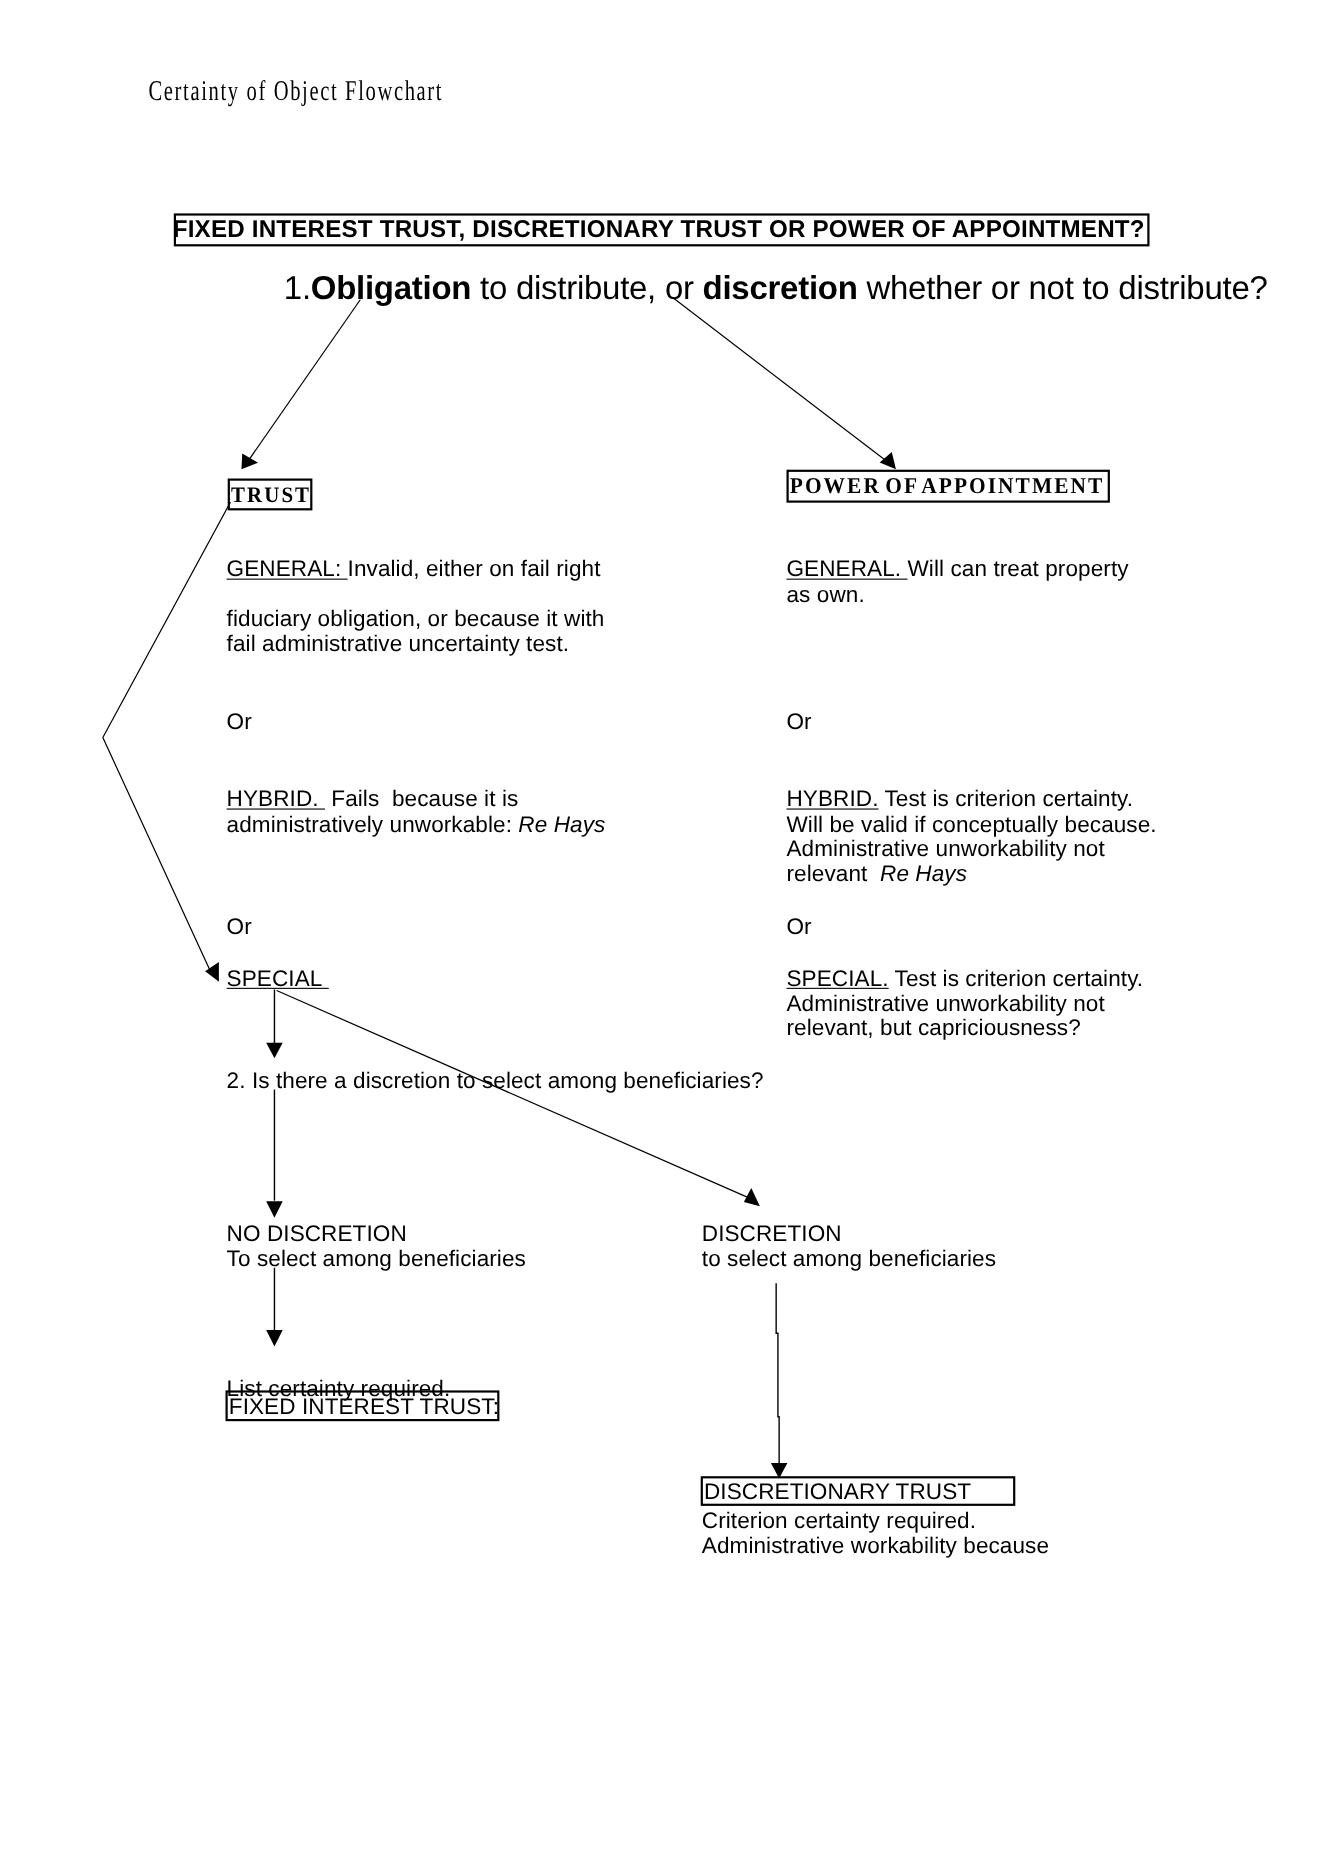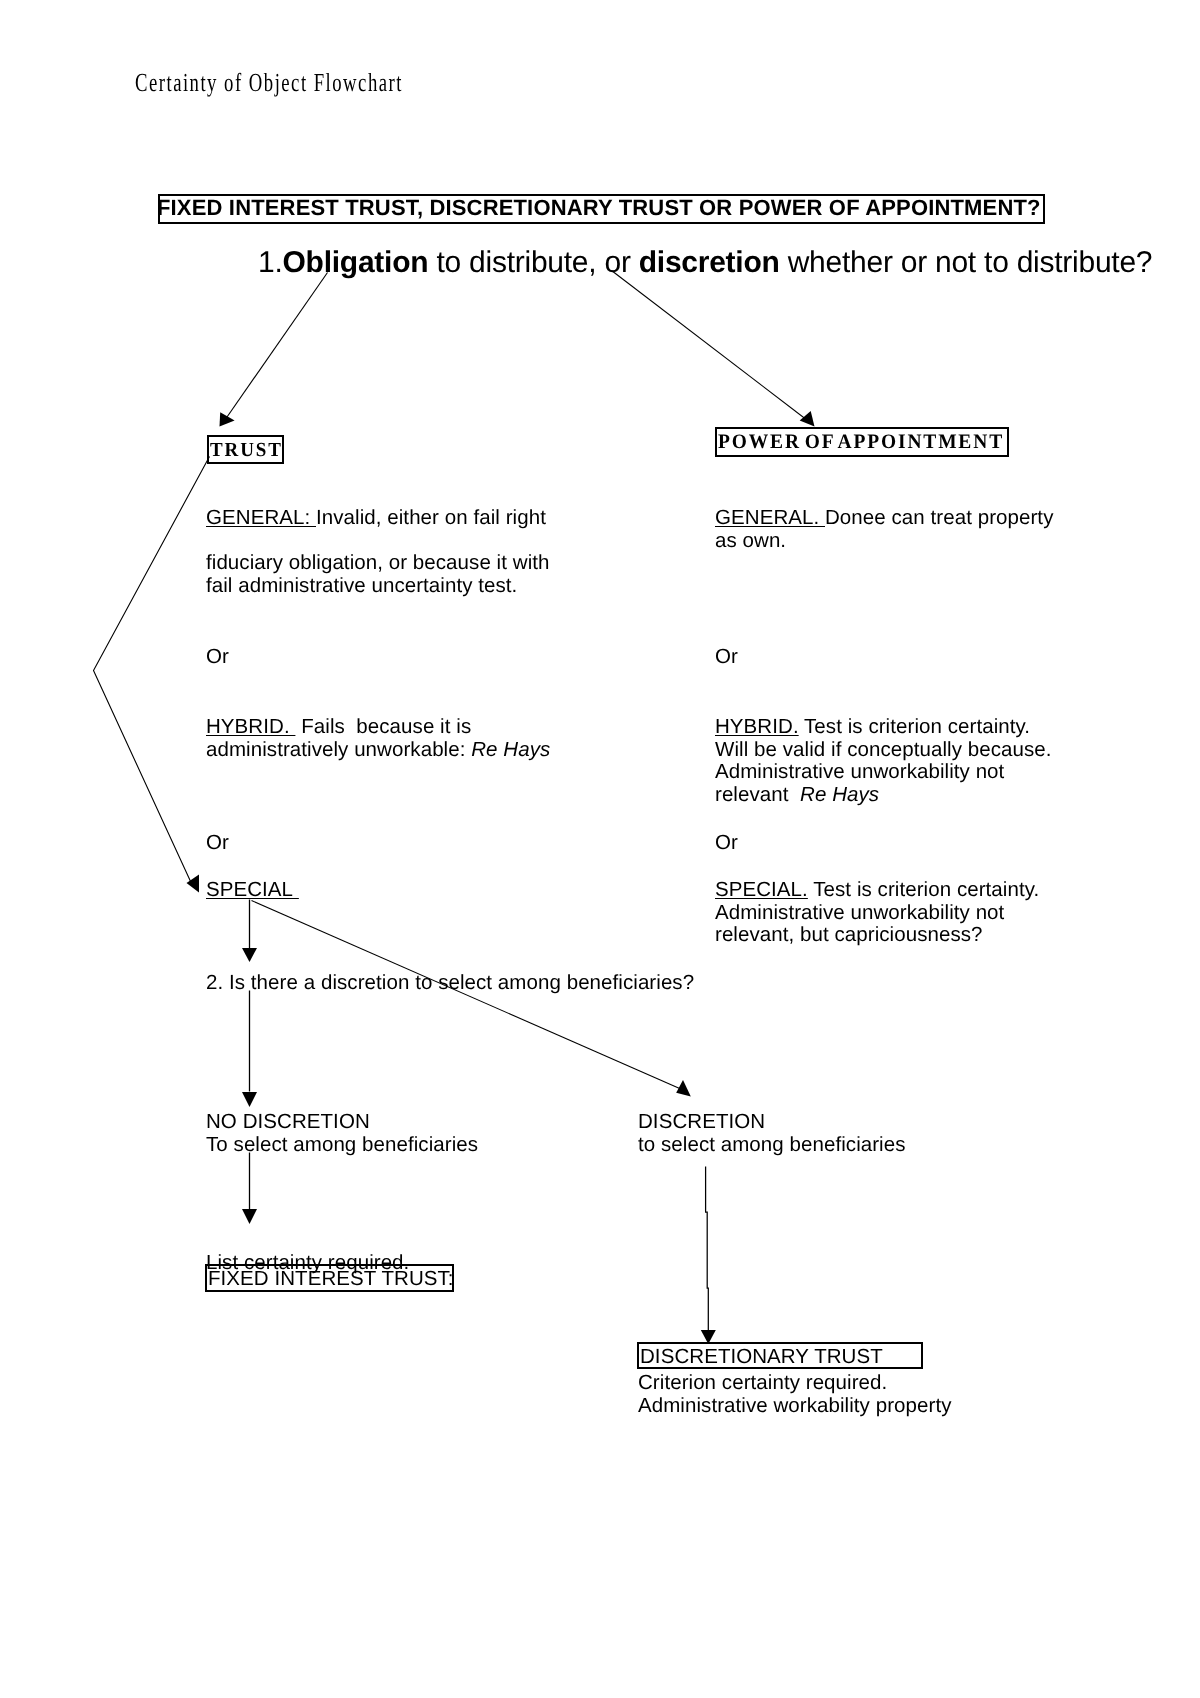--- a/index.html
+++ b/index.html
@@ -79,32 +79,32 @@
 <div class="abs nodebox" id="node-power">
     <span>POWER OF APPOINTMENT</span>
   </div>
 
 <div class="abs body colL" id="l-general" style="top:507px"><u>GENERAL:&nbsp;</u><span>Invalid, either on fail right</span><br><br><span>fiduciary obligation, or because it with</span><br><span>fail administrative uncertainty test.</span></div>
 <div class="abs body colL" id="l-or1" style="top:646px">Or</div>
 <div class="abs body colL" id="l-hybrid" style="top:716px"><u>HYBRID.&nbsp;</u><span> Fails&nbsp; because it is</span><br><span>administratively unworkable: </span><i>Re Hays</i></div>
 <div class="abs body colL" id="l-or2" style="top:832px">Or</div>
 <div class="abs body colL" id="l-special" style="top:879px"><u>SPECIAL&nbsp;</u></div>
 
-<div class="abs body colR" id="r-general" style="top:507px"><u>GENERAL.&nbsp;</u><span>Donee can treat property</span><br><span>as own.</span></div>
+<div class="abs body colR" id="r-general" style="top:507px"><u>GENERAL.&nbsp;</u><span>Will can treat property</span><br><span>as own.</span></div>
 <div class="abs body colR" id="r-or1" style="top:646px">Or</div>
 <div class="abs body colR" id="r-hybrid" style="top:716px"><u>HYBRID.</u><span> Test is criterion certainty.</span><br><span>Will be valid if conceptually because.</span><br><span>Administrative unworkability not</span><br><span>relevant&nbsp; </span><i>Re Hays</i></div>
 <div class="abs body colR" id="r-or2" style="top:832px">Or</div>
 <div class="abs body colR" id="r-special" style="top:879px"><u>SPECIAL.</u><span> Test is criterion certainty.</span><br><span>Administrative unworkability not</span><br><span>relevant, but capriciousness?</span></div>
 
 <div class="abs body" id="q2" style="left:206px;top:972px;white-space:nowrap">2. Is there a discretion to select among beneficiaries?</div>
 
 <div class="abs body" id="b-no" style="left:206px;top:1111px;white-space:nowrap"><span>NO DISCRETION</span><br><span>To select among beneficiaries</span></div>
 <div class="abs body" id="b-yes" style="left:638px;top:1111px;white-space:nowrap"><span>DISCRETION</span><br><span>to select among beneficiaries</span></div>
 
 <div class="abs thinbox" id="box-fixed">
     <span>FIXED INTEREST TRUST:</span>
   </div>
 <div class="abs body" id="fixed-sub" style="left:206px;top:1252px;white-space:nowrap">List certainty required.</div>
 
 <div class="abs thinbox" id="box-disc">
     <span>DISCRETIONARY TRUST</span>
   </div>
-<div class="abs body" id="disc-sub" style="left:638px;top:1372px;white-space:nowrap"><span>Criterion certainty required.</span><br><span>Administrative workability property</span></div>
+<div class="abs body" id="disc-sub" style="left:638px;top:1372px;white-space:nowrap"><span>Criterion certainty required.</span><br><span>Administrative workability because</span></div>
 
 </body></html>

